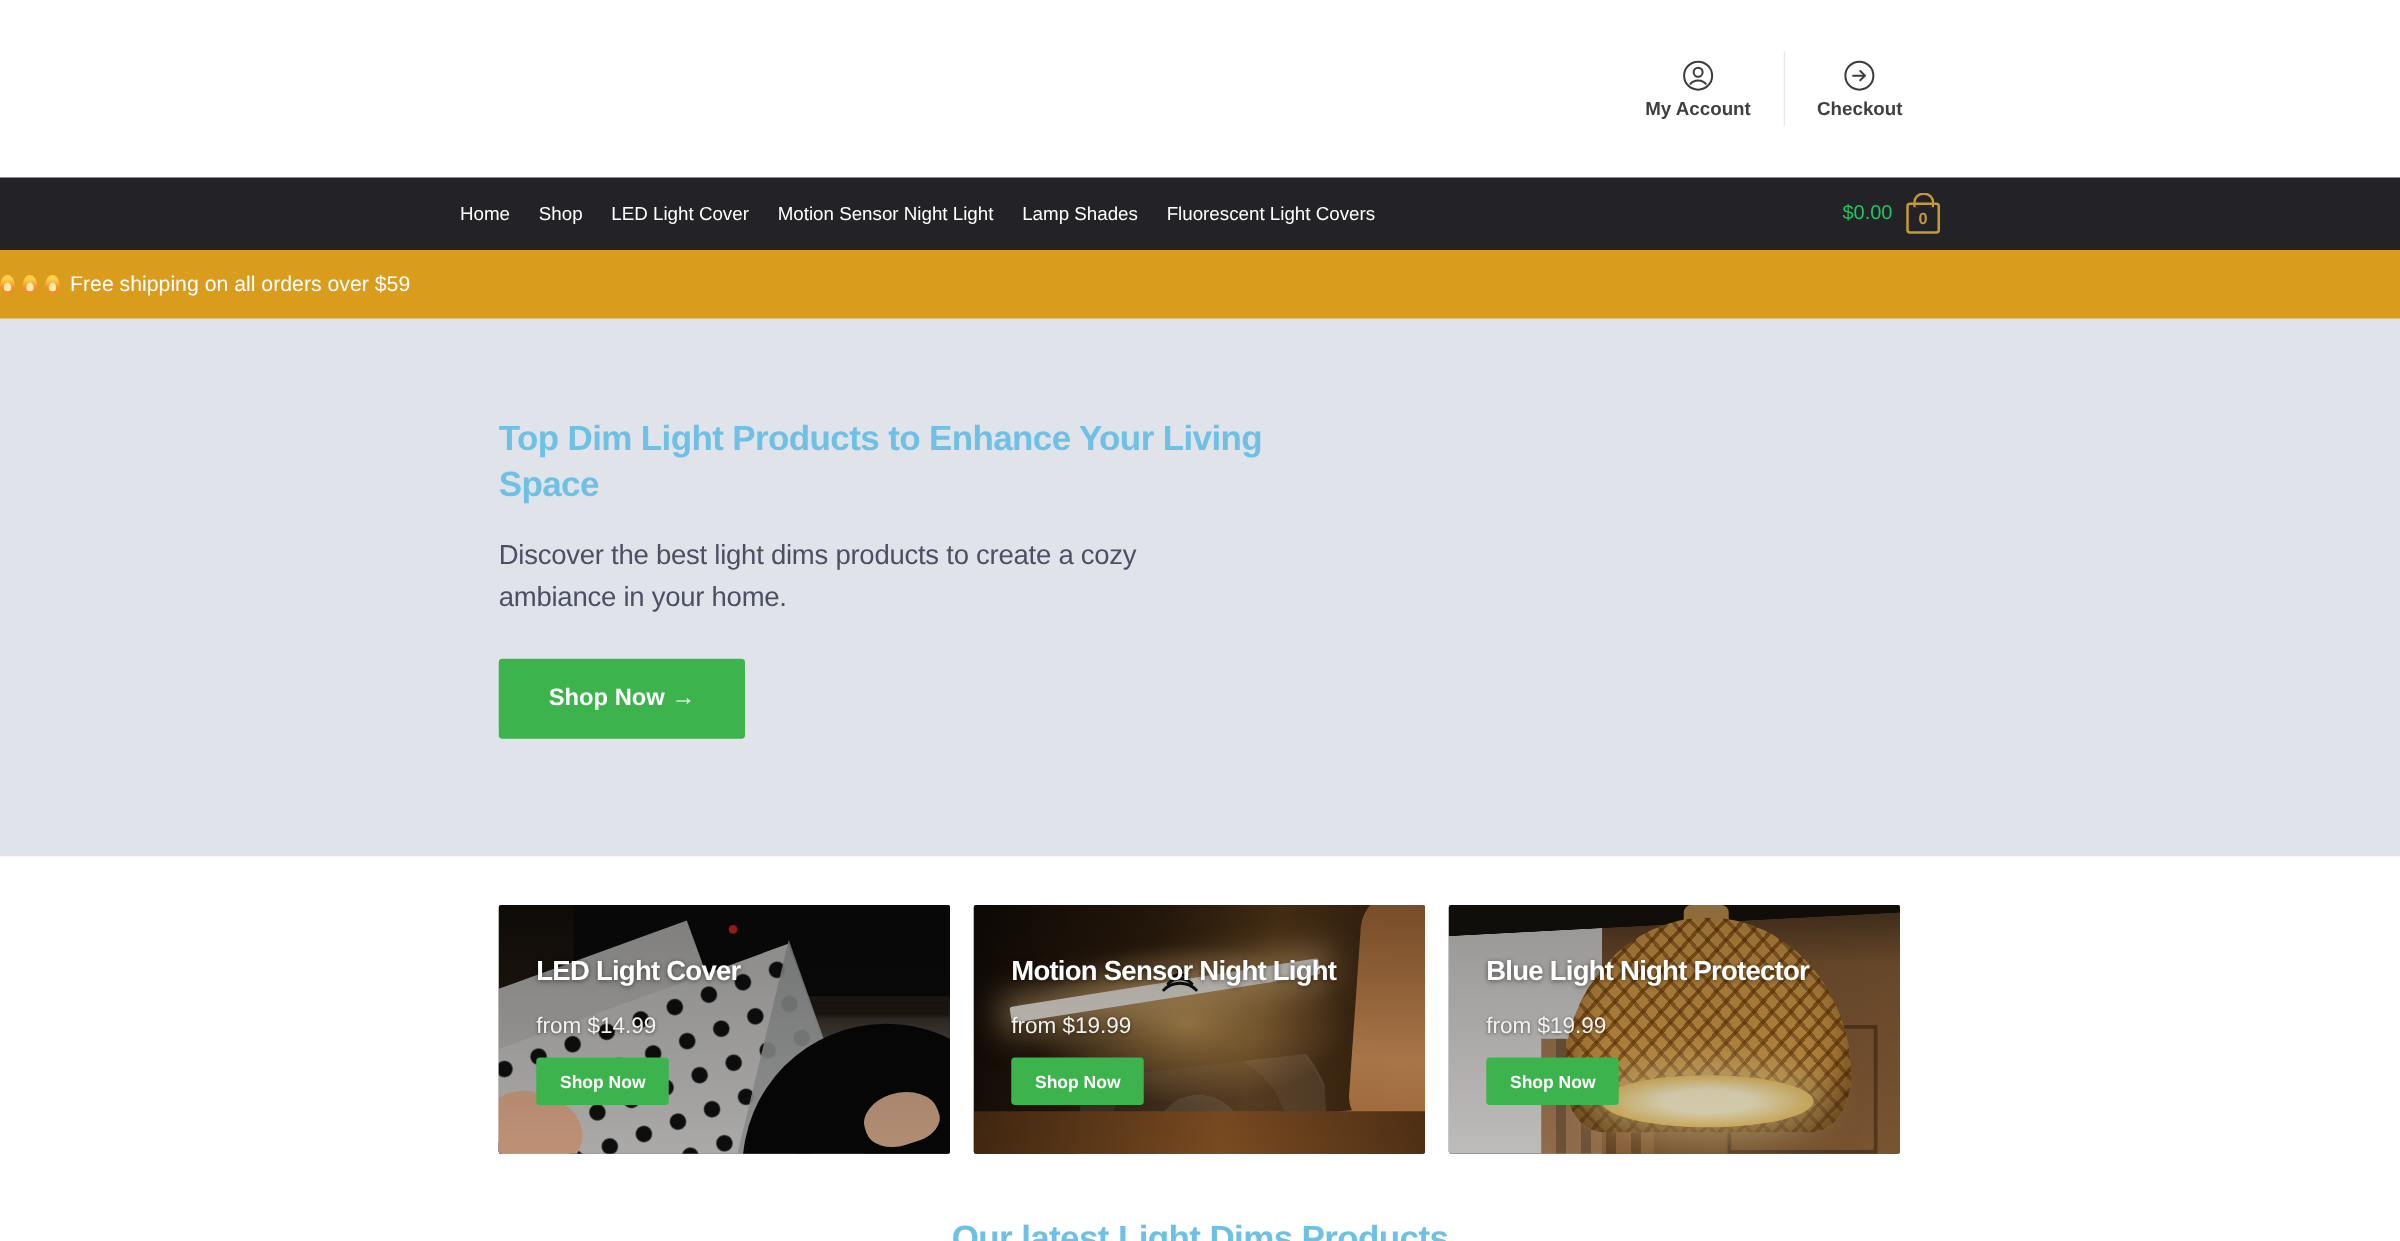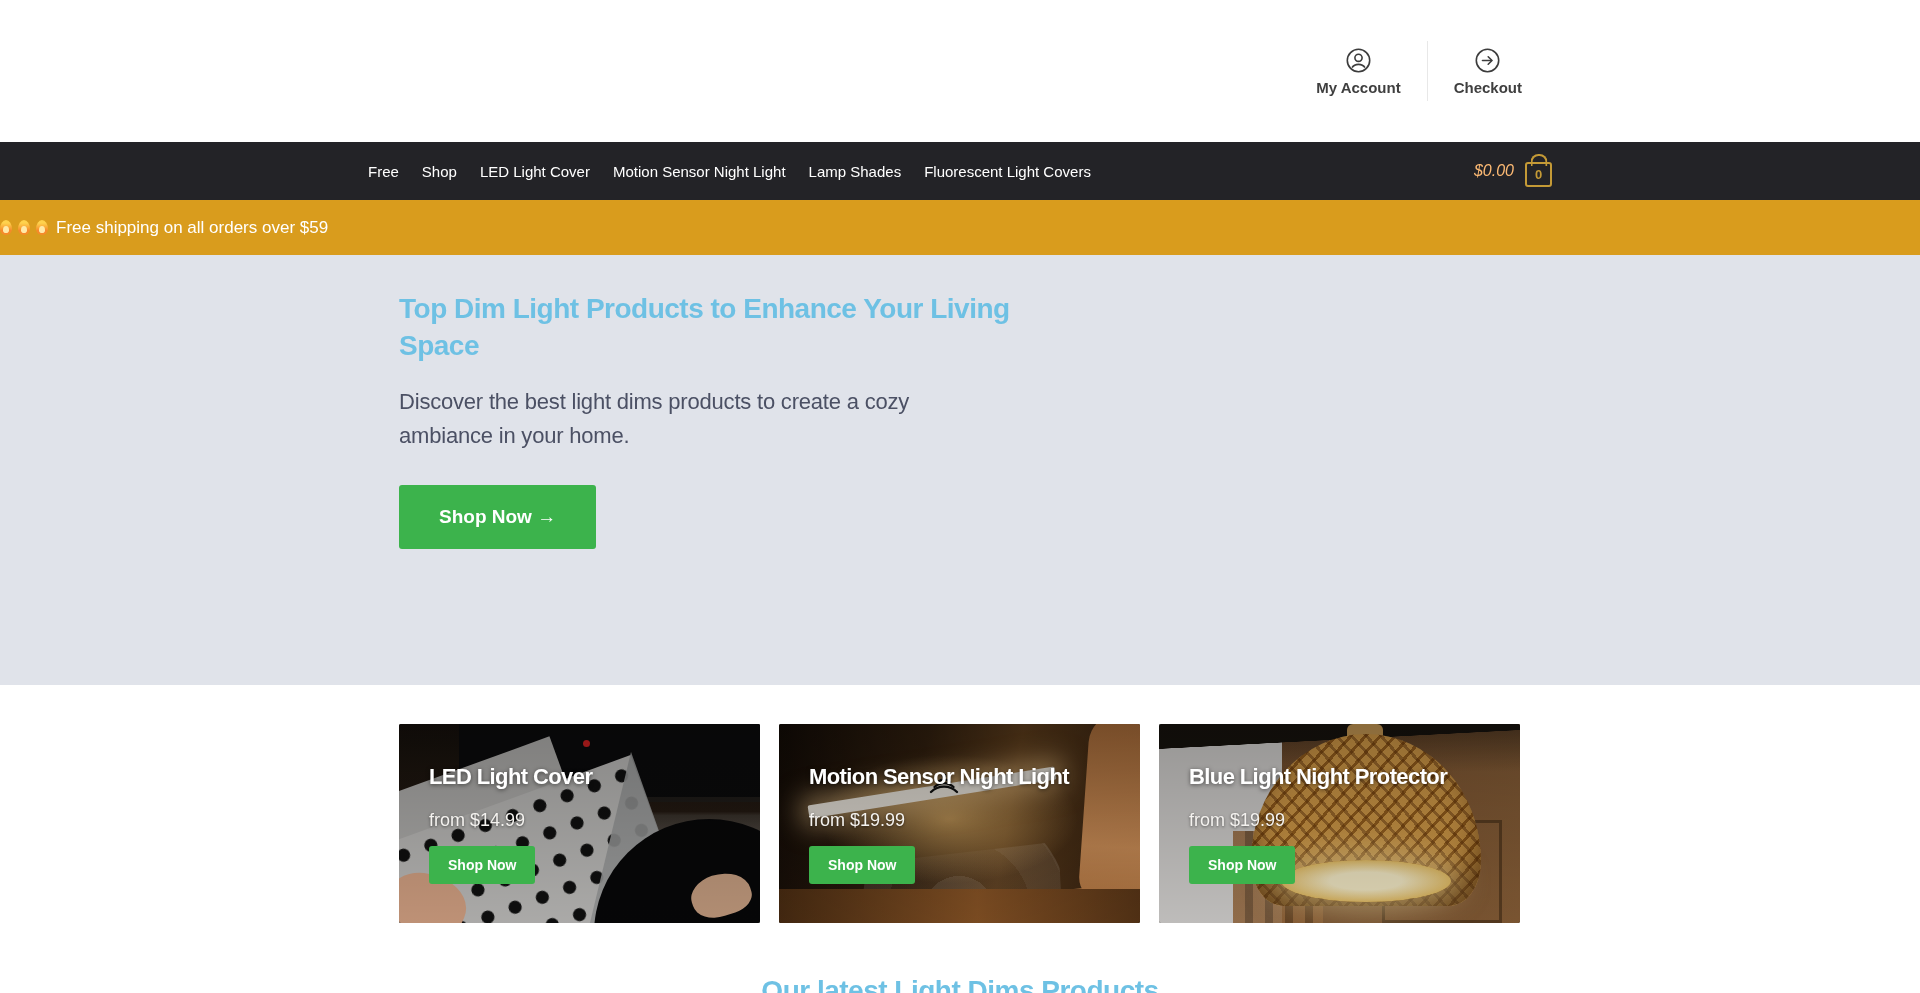--- a/index.html
+++ b/index.html
@@ -25,40 +25,40 @@
     padding:0 26px; cursor:pointer; }
   .action-item .label { font-size:15px; color:#3f3f3f;font-weight:bold; }
   .action-divider { width:1px; height:60px; background:#e8e8e8; }
 
   
   .main-nav { height:58px; background:#232327; display:flex; align-items:center; }
   .nav-inner { width:1184px; margin:0 auto; display:flex; align-items:center; }
   .nav-links { display:flex; gap:23px; }
   .nav-links a { color:#fff; font-size:15px; text-decoration:none; cursor:pointer; }
   .cart-widget { margin-left:auto; display:flex; align-items:center; gap:11px; cursor:pointer; }
-  .cart-total { color:#fdba74; font-size:16px;font-style:italic; }
+  .cart-total { color:#22c55e; font-size:16px; }
   .bag { width:27px; height:25px; border:2px solid #c49a36; border-radius:3px;
     position:relative; display:flex; align-items:center; justify-content:center; margin-top:7px; }
   .bag::before { content:""; position:absolute; top:-10px; left:50%; transform:translateX(-50%);
     width:13px; height:10px; border:2px solid #c49a36; border-bottom:none;
     border-radius:8px 8px 0 0; }
   .bag .count { color:#c49a36; font-size:13px; font-weight:bold; }
 
   
   .promo-banner { height:55px; background:#d99c1d; display:flex; align-items:center;
     color:#fff; font-size:17px; }
   .flames { display:inline-flex; gap:6px; margin-right:8px; }
   .flame { width:12px; height:15px; background:linear-gradient(180deg,#ffd24d 20%,#f58a2a 70%);
     border-radius:50% 50% 50% 50% / 62% 62% 38% 38%; position:relative; }
   .flame::after { content:""; position:absolute; left:3px; top:6px; width:6px; height:7px;
     background:#ffe9a8; border-radius:50% 50% 50% 50% / 60% 60% 40% 40%; }
 
   
   .hero { height:430px; background:#e0e3ea; }
-  .hero-inner { width:1122px; margin:0 auto; padding-top:36px; }
+  .hero-inner { width:1122px; margin:0 auto; padding-top:78px; }
   .hero-title { color:#6ec1e4; font-size:28px; font-weight:bold; line-height:1.32;
     letter-spacing:-0.5px; width:620px; }
   .hero-sub { margin-top:20px; color:#4b5064; font-size:22px; line-height:1.55;
     width:600px; letter-spacing:-0.2px; }
   .btn-green { display:inline-block; background:#3cb34c; color:#fff; border:none; cursor:pointer;
     font-family:"Liberation Sans", sans-serif; font-weight:bold; border-radius:3px; }
   .hero-cta { margin-top:32px; font-size:19px; padding:21px 40px; }
 
   
   .cards-row { width:1122px; margin:39px auto 0; display:flex; gap:19px; }
@@ -160,21 +160,21 @@
         </svg>
         <span class="label">Checkout</span>
       </div>
     </div>
   </div>
 </header>
 
 <nav class="main-nav">
   <div class="nav-inner">
     <div class="nav-links">
-      <a>Free</a>
+      <a>Home</a>
       <a>Shop</a>
       <a>LED Light Cover</a>
       <a>Motion Sensor Night Light</a>
       <a>Lamp Shades</a>
       <a>Fluorescent Light Covers</a>
     </div>
     <div class="cart-widget">
       <span class="cart-total">$0.00</span>
       <span class="bag">
         <span class="count">0</span>

